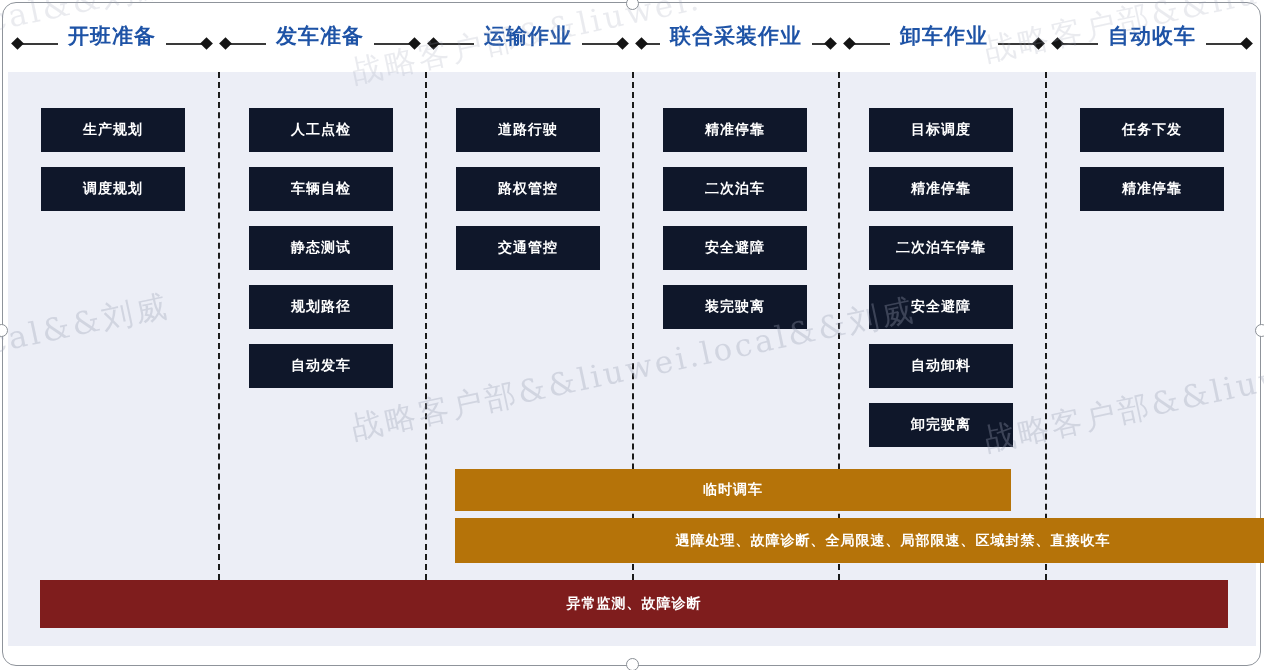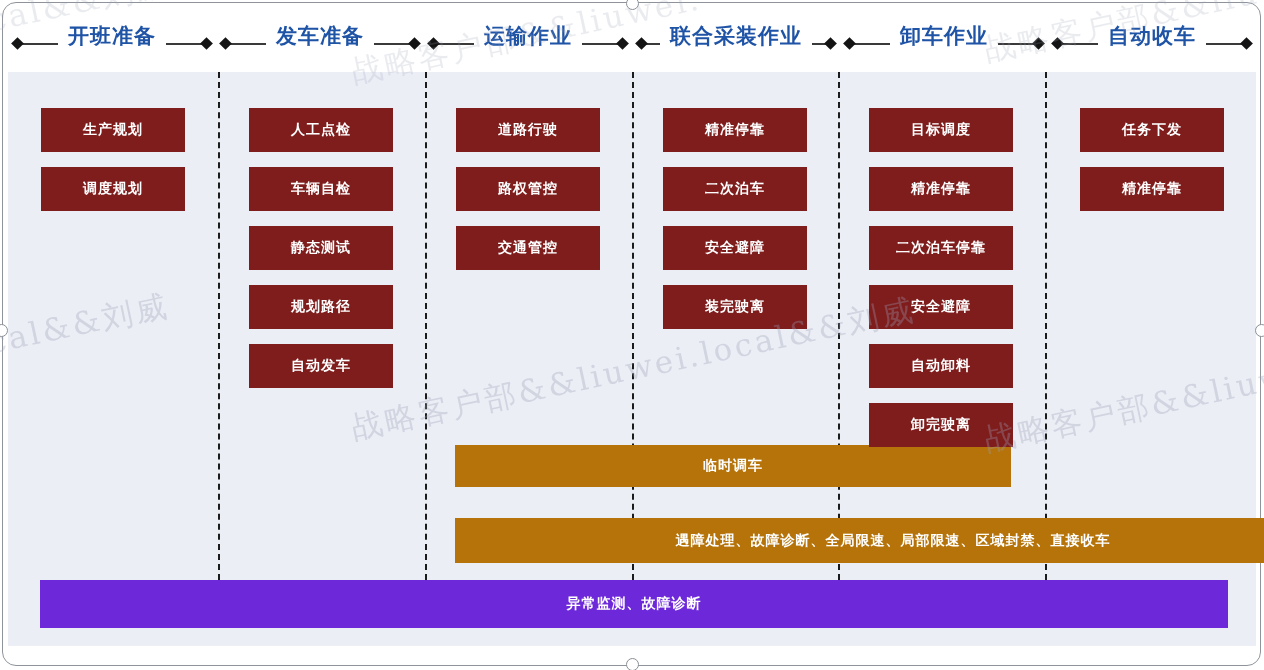--- a/index.html
+++ b/index.html
@@ -54,34 +54,34 @@
     position:absolute;top:0;height:508px;width:0;
     border-left:2px dashed #1b1b1b;z-index:1;
   }
   .sep.s1{left:210px}.sep.s2{left:417px}.sep.s3{left:624px}
   .sep.s4{left:830px}.sep.s5{left:1037px}
 
   .col{position:absolute;top:36px;width:144px;z-index:3;}
   .col.c1{left:33px}.col.c2{left:241px}.col.c3{left:448px}
   .col.c4{left:655px}.col.c5{left:861px}.col.c6{left:1072px}
   .step-box{
-    width:144px;height:44px;margin-bottom:15px;background:#7f1d1d;
+    width:144px;height:44px;margin-bottom:15px;background:#0f172a;
     color:#ffffff;font-size:14px;font-weight:700;letter-spacing:1px;
     display:flex;align-items:center;justify-content:center;
     white-space:nowrap;
   }
 
   .bar{
     position:absolute;display:flex;align-items:center;justify-content:center;
     color:#ffffff;font-size:14px;font-weight:700;letter-spacing:1px;z-index:3;
   }
   .bar.orange{background:#b57309;}
-  .bar.b1{left:447px;top:373px;width:556px;height:42px;}
+  .bar.b1{left:447px;top:397px;width:556px;height:42px;}
   .bar.b2{left:447px;top:446px;width:876px;height:45px;font-family:Liberation Serif, serif;}
-  .bar.navy{background:#6d28d9;left:32px;top:508px;width:1188px;height:48px;}
+  .bar.navy{background:#7f1d1d;left:32px;top:508px;width:1188px;height:48px;}
 
   
   .wm{
     position:absolute;transform:rotate(-12deg);transform-origin:left center;
     font-family:"DejaVu Serif","Liberation Serif",serif;
     font-size:31px;letter-spacing:3px;color:#9ba1b5;opacity:.32;
     white-space:nowrap;z-index:6;pointer-events:none;
   }
   .wm.light{opacity:.2;}
   .wm.wa{left:-45px;top:8px;}

